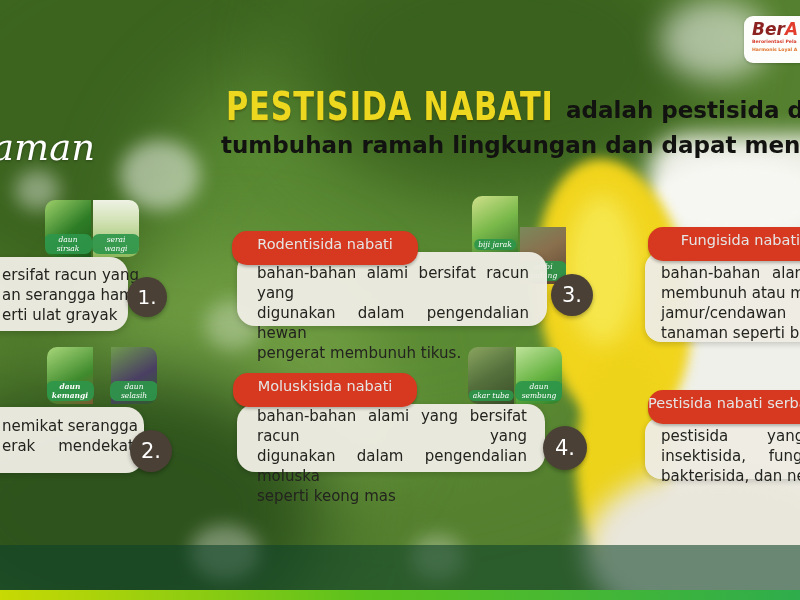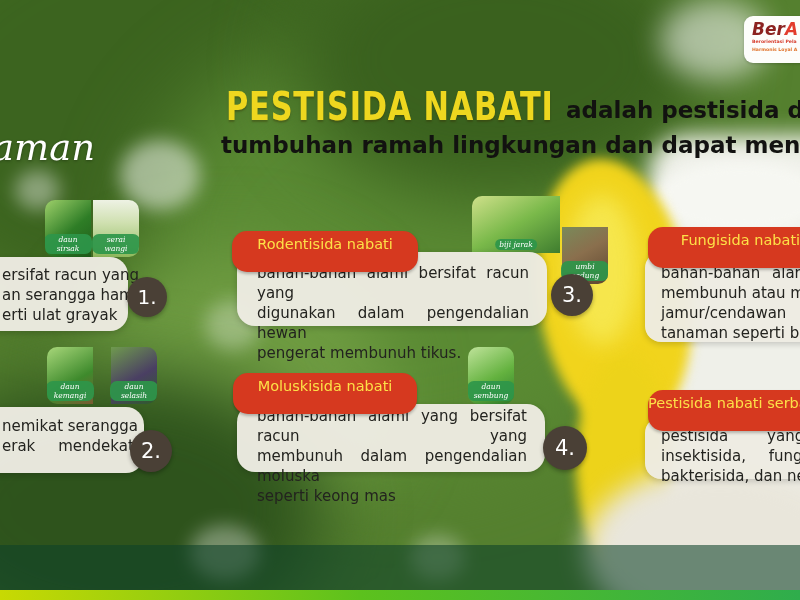--- a/index.html
+++ b/index.html
@@ -46,37 +46,37 @@
   .logo-tag{font-size:4.6px;font-weight:bold;color:#d63a2a;line-height:1.7;white-space:nowrap;}
   .logo-tag2{color:#e0722a;}
   
   .card{position:absolute;background:rgba(237,235,226,.97);border-radius:18px;
     box-shadow:0 2px 6px rgba(0,0,0,.18);box-sizing:border-box;}
   .ln{font-size:15px;line-height:20px;color:#23231f;white-space:nowrap;}
   .just{white-space:normal;text-align:justify;text-align-last:justify;}
   .ws-md{word-spacing:7px;}
   .ws-lg{word-spacing:18px;}
   .ws-xl{word-spacing:34px;}
-  .pill{position:absolute;background:#d6391f;border-radius:15px;height:41px;color:#fde047;
+  .pill{position:absolute;background:#d6391f;border-radius:15px;height:34px;color:#e5e5e5;
     font-size:14.5px;line-height:27px;text-align:center;white-space:nowrap;
     box-shadow:0 2px 3px rgba(0,0,0,.25);}
   .numcircle{position:absolute;width:42px;height:42px;border-radius:50%;background:#4a4036;
     color:#fff;font-size:21px;line-height:42px;text-align:center;
     box-shadow:0 2px 4px rgba(0,0,0,.3);}
   .thumbs{position:absolute;display:flex;gap:2px;border-radius:10px;overflow:hidden;}
   .thumb{width:46px;height:57px;position:relative;}
   .thumb-label{position:absolute;left:50%;bottom:3px;transform:translateX(-50%);
     background:rgba(46,150,74,.92);color:#fff;font-family:"DejaVu Serif",serif;font-style:italic;
     font-size:7.5px;line-height:1.2;padding:1px 4px;border-radius:7px;text-align:center;
     width:max-content;max-width:40px;}
   .t-sirsak{background:linear-gradient(140deg,#9ed06a 0%,#2e7d26 55%,#1e5c1a 100%);}
   .t-serai{background:linear-gradient(180deg,#eef2e4 0%,#cfe0b0 40%,#8fb95c 100%);}
-  .t-kemangi{background:linear-gradient(150deg,#a8d77a,#3e8a2c 60%,#7a5a32 100%);}
+  .t-kemangi{background:linear-gradient(150deg,#a8d77a,#3e8a2c 60%,#7a5a32 100%);font-weight:bold;}
   .t-selasih{background:linear-gradient(150deg,#6f9a4e,#4a3f63 55%,#2f5c2a 100%);margin-left:16px;}
-  .t-jarak{background:linear-gradient(150deg,#cfe08a,#7ab94a 50%,#3f7d2f 100%);padding-left:42px;}
+  .t-jarak{background:linear-gradient(150deg,#cfe08a,#7ab94a 50%,#3f7d2f 100%);}
   .t-gadung{background:linear-gradient(150deg,#7a8a5a 0%,#8a6f4d 45%,#5e4630 100%);margin-top:31px;}
   .t-tuba{background:linear-gradient(150deg,#8aa55f,#55703c 50%,#3a4f28 100%);}
   .t-sembung{background:linear-gradient(150deg,#bfe39a,#64b23f 55%,#2f7d2a 100%);text-decoration:underline;}
   
   .card1{left:-52px;top:257px;width:180px;height:74px;padding:8px 0 0 54px;}
   .circ1{left:127px;top:277px;width:40px;height:40px;line-height:40px;font-size:20px;}
   .th1{left:45px;top:200px;}
   .card2{left:-52px;top:407px;width:196px;height:66px;padding:9px 6px 0 54px;}
   .circ2{left:130px;top:430px;}
   .th2{left:47px;top:347px;}
@@ -170,27 +170,30 @@
   </div>
   <div class="card card3">
     <div class="ln just">bahan-bahan alami bersifat racun yang</div>
     <div class="ln just">digunakan dalam pengendalian hewan</div>
     <div class="ln">pengerat membunuh tikus.</div>
   </div>
   <div class="pill pill3">Rodentisida nabati</div>
   <div class="numcircle circ3">3.</div>
 
   <div class="thumbs th4">
+    <div class="thumb t-tuba">
+      <span class="thumb-label">akar tuba</span>
+      </div>
     <div class="thumb t-sembung">
       <span class="thumb-label">daun sembung</span>
       </div>
   </div>
   <div class="card card4">
     <div class="ln just">bahan-bahan alami yang bersifat racun yang</div>
-    <div class="ln just">membunuh dalam pengendalian moluska</div>
+    <div class="ln just">digunakan dalam pengendalian moluska</div>
     <div class="ln">seperti keong mas</div>
   </div>
   <div class="pill pill4">Moluskisida nabati</div>
   <div class="numcircle circ4">4.</div>
 
   <div class="card card5">
     <div class="ln ws-md">bahan-bahan alami y</div>
     <div class="ln">membunuh atau mengha</div>
     <div class="ln ws-xl">jamur/cendawan p</div>
     <div class="ln">tanaman seperti busuk b</div>

